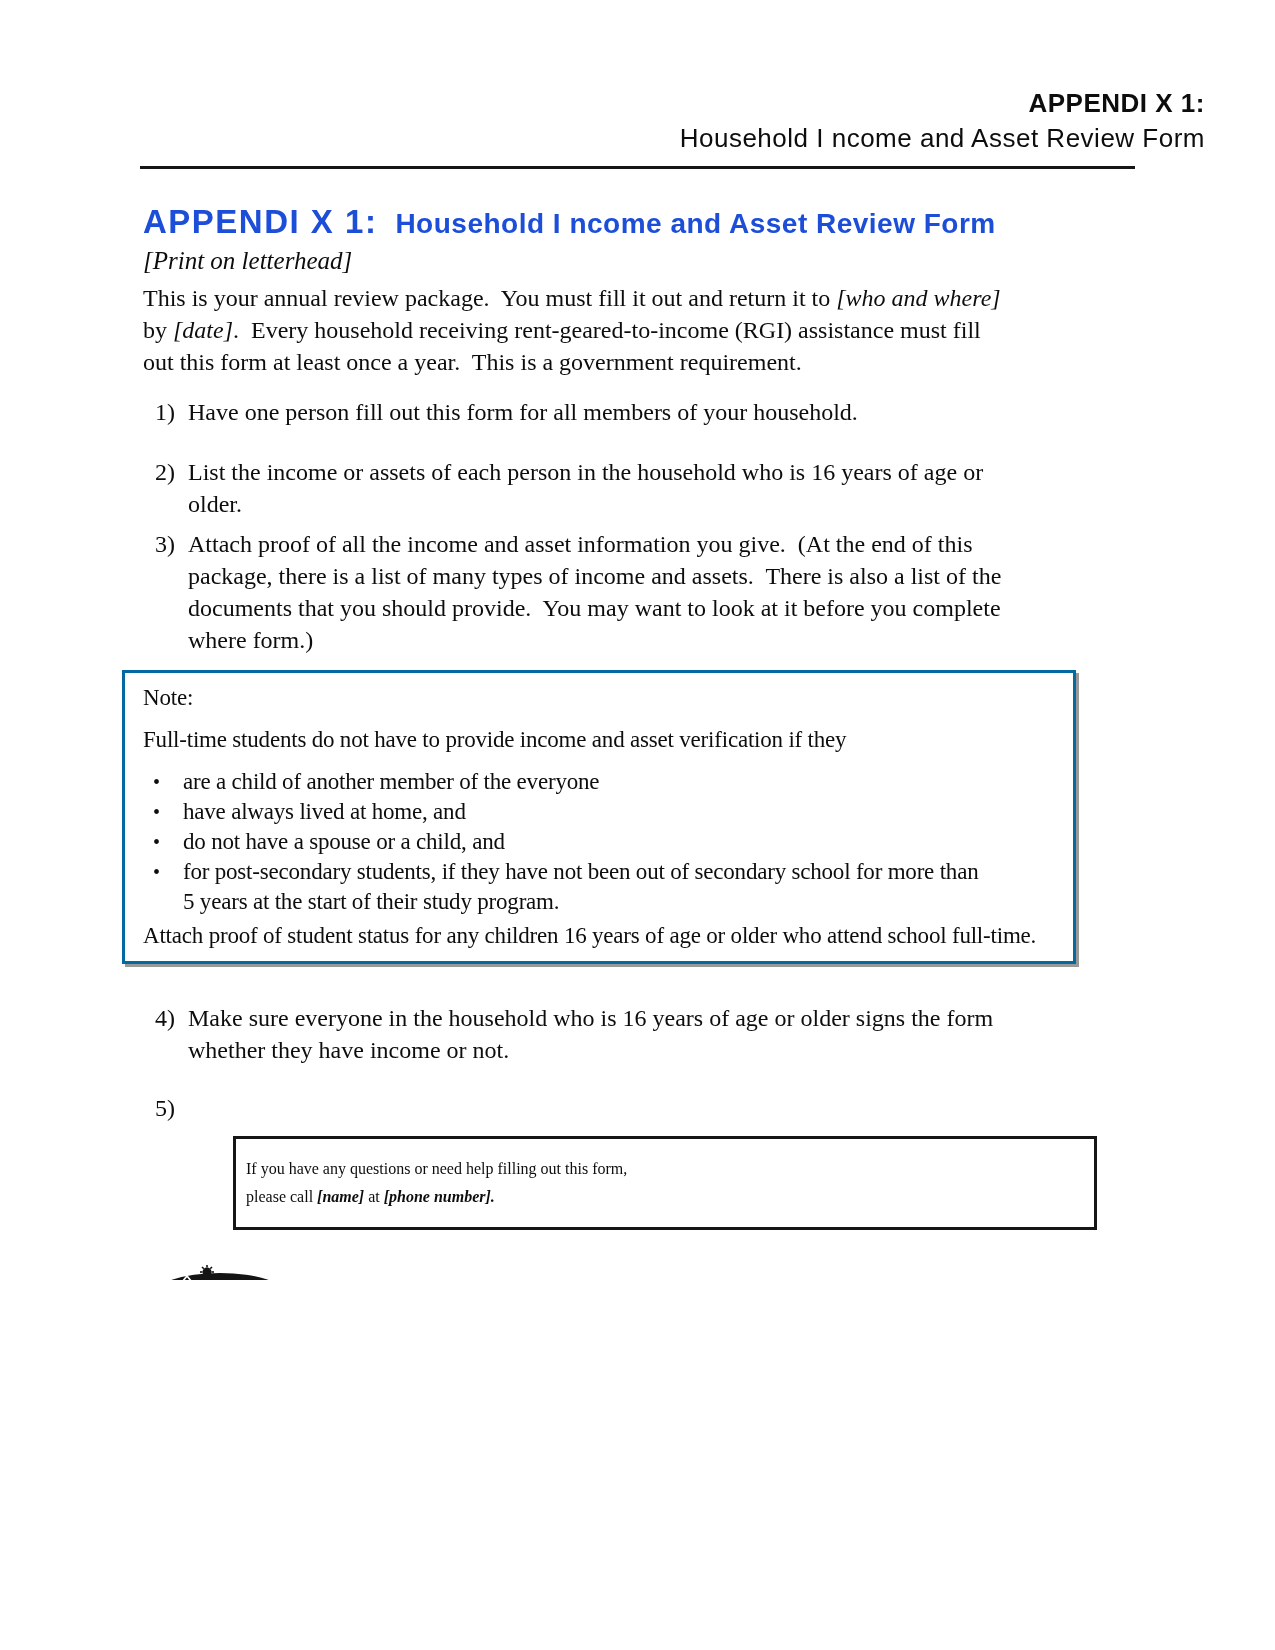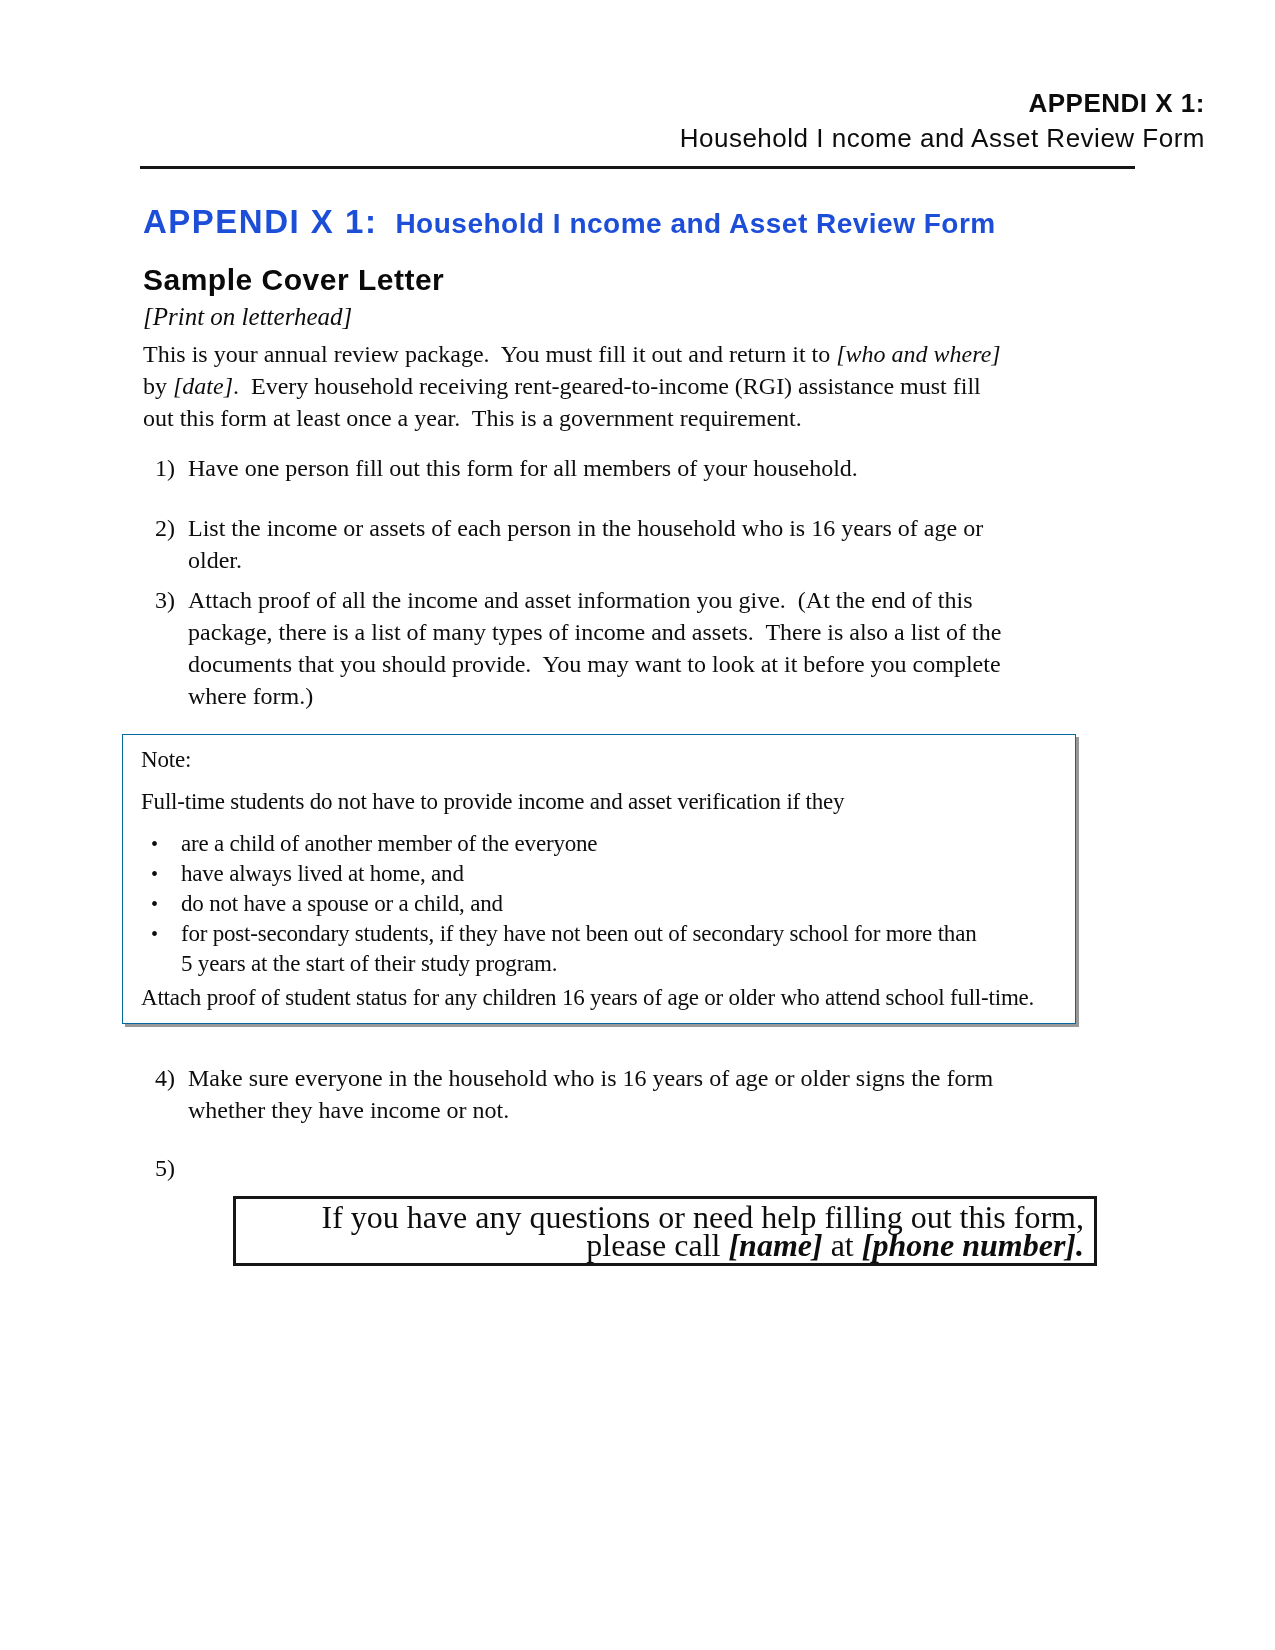--- a/index.html
+++ b/index.html
@@ -46,38 +46,38 @@
   
   .step{display:flex;font-size:24px;line-height:32px;}
   .step-num{flex:0 0 33px;margin-left:12px;}
   .m-step1{margin-top:18px;}
   .m-step2{margin-top:28px;}
   .m-step3{margin-top:8px;}
   .m-step4{margin-top:38px;}
   .m-step5{margin-top:26px;}
   
   .note-box{
-    margin:22px 59px 0 -21px;
-    border:1px solid #0369a1;
+    margin:14px 59px 0 -21px;
+    border:3px solid #0369a1;
     box-shadow:3px 3px 0 rgba(70,70,70,0.55);
     padding:10px 28px 10px 18px;
     font-size:23px;line-height:30px;letter-spacing:-0.2px;
   }
   .nb-label{margin:0 0 12px 0;}
   .nb-intro{margin:0 0 12px 0;}
   .bullet{display:flex;}
   .bullet-dot{flex:0 0 30px;margin-left:10px;font-size:20px;}
   .nb-footer{margin:4px 0 0 0;text-align:justify;}
   
   .help-box{
     margin:12px 38px 0 90px;
     border:3px solid #161616;
-    padding:4px 10px;
-    text-align:right;
-    font-size:32px;line-height:28px;
+    padding:16px 10px;
+    text-align:left;
+    font-size:16px;line-height:28px;
   }
   .help-box p{margin:0;}
   
   .logo-wrap{margin:34px 0 0 7px;height:52px;}
   .footer-rule{margin-top:12px;}
   .footer-row{
     margin-top:6px;
     display:flex;justify-content:flex-end;align-items:baseline;
     font-family:"Liberation Sans", sans-serif;
     font-size:18px;letter-spacing:0.4px;color:#6d28d9;
@@ -93,21 +93,20 @@
     <div class="l1">APPENDI X 1:</div>
     <div class="l2">Household I ncome and Asset Review Form</div>
   </div>
 
   <div class="rule header-rule"></div>
 
   <div class="content">
 
     <h1><span class="h1-main">APPENDI X 1:</span><span class="h1-sub">Household I ncome and Asset Review Form</span></h1>
 
-    <h2>Sample Cover Letter</h2>
 
     <p class="letterhead">[Print on letterhead]</p>
 
     <p class="para nowrap"><span>This is your annual review package.&nbsp; You must fill it out and return it to </span><span class="seg-i">[who and where]</span><br><span>by </span><span class="seg-i">[date]</span><span>.&nbsp; Every household receiving rent-geared-to-income (RGI) assistance must fill</span><br><span>out this form at least once a year.&nbsp; This is a government requirement.</span></p>
 
 
     <div class="step m-step1">
       <span class="step-num">1)</span>
       <span class="step-body nowrap"><span>Have one person fill out this form for all members of your household.</span></span>
     </div>

